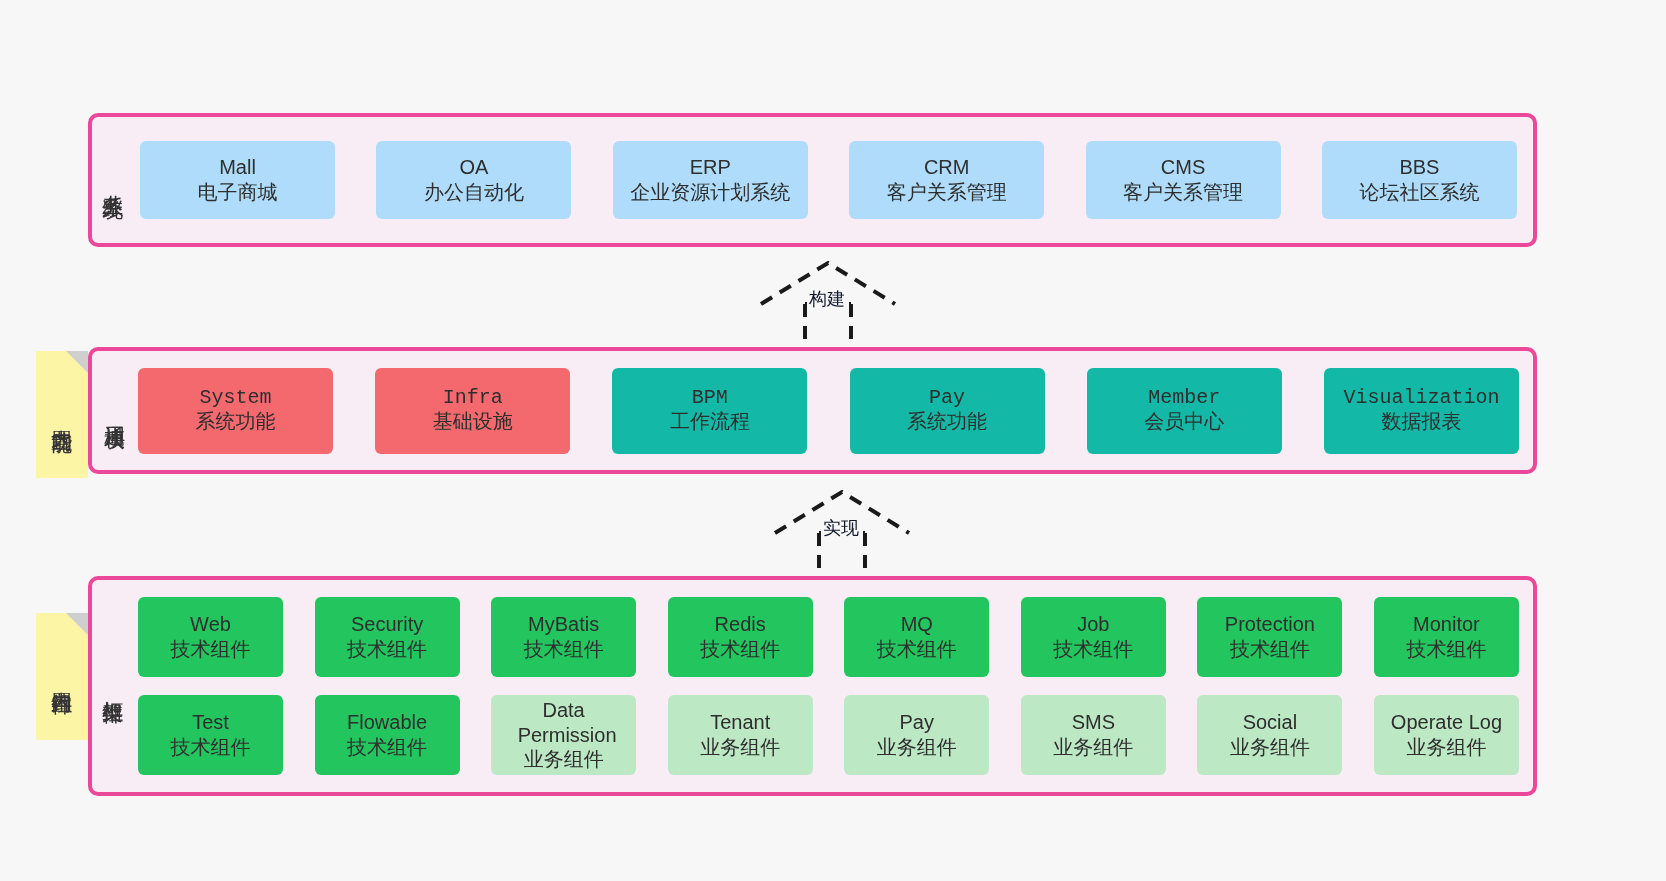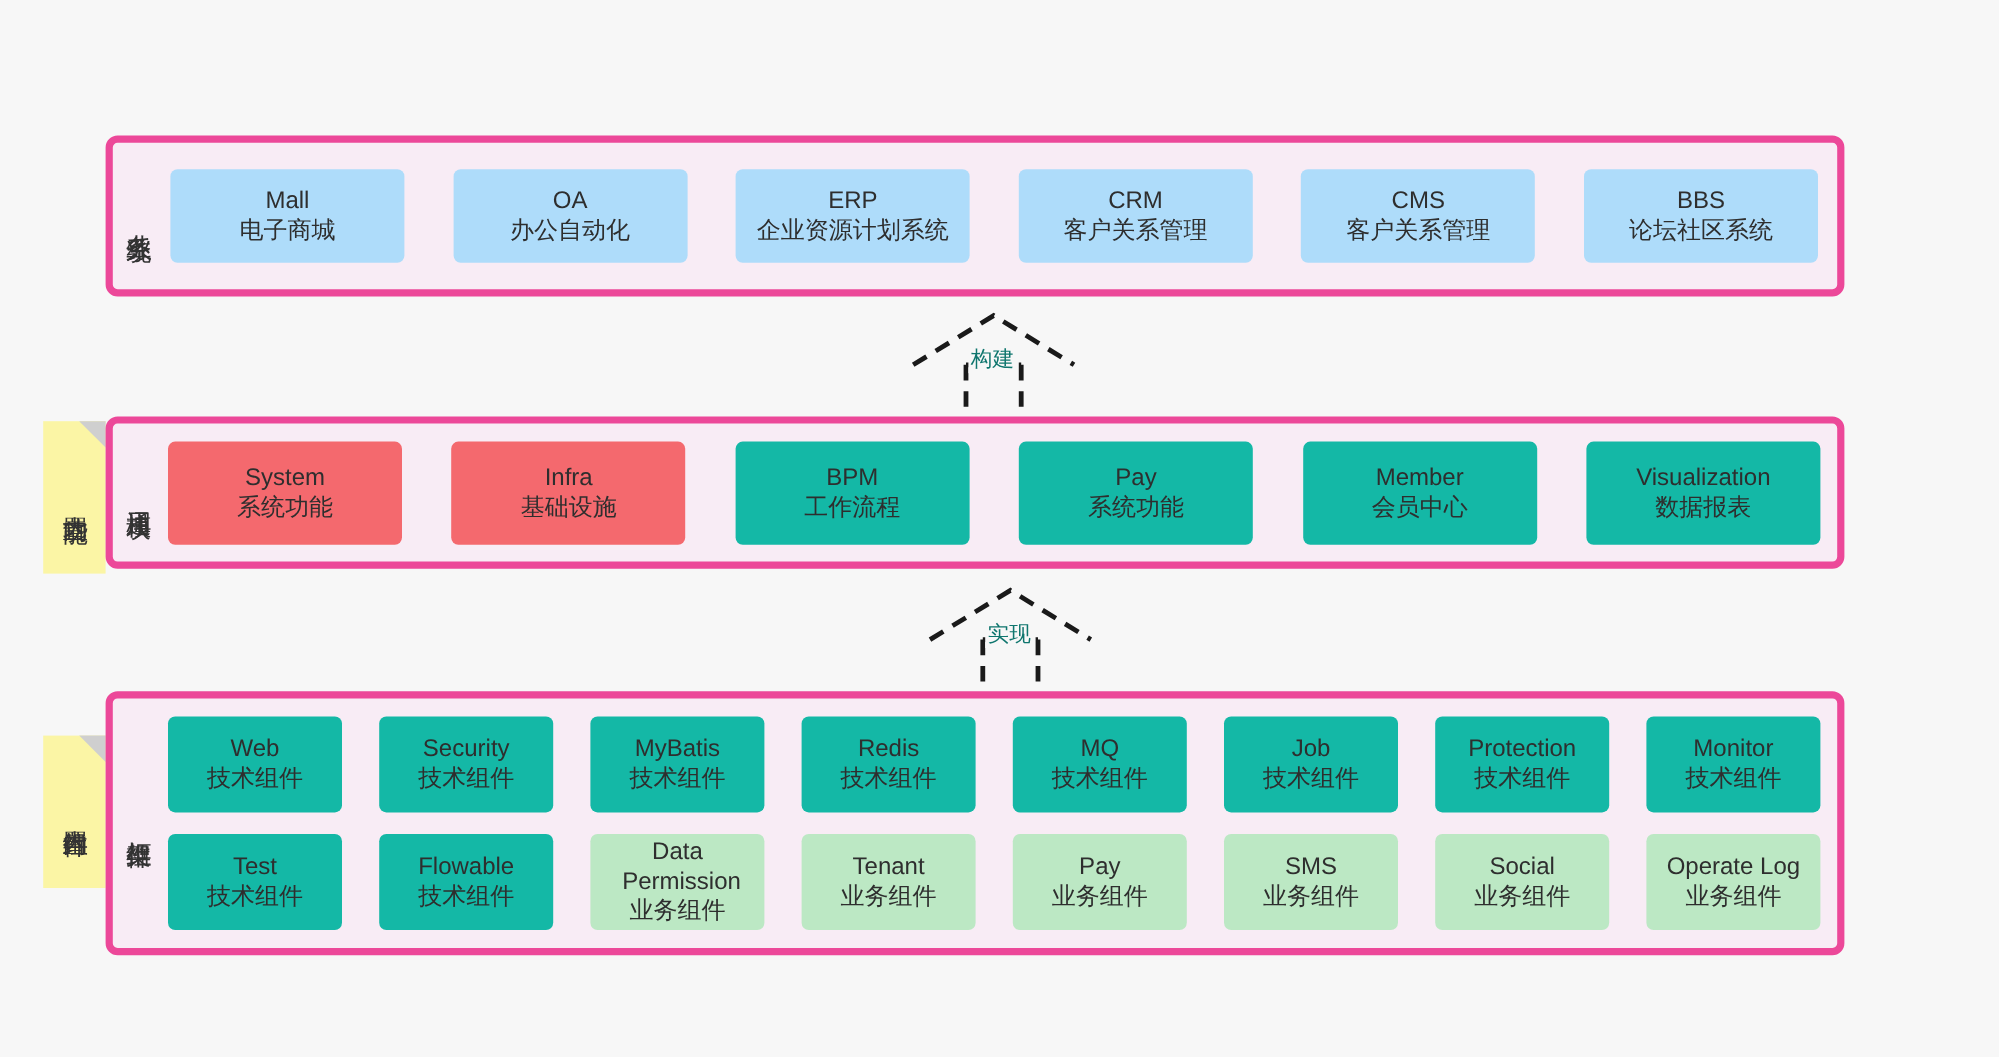--- a/index.html
+++ b/index.html
@@ -22,21 +22,21 @@
     left: 0; top: 0;
     width: 1666px;
     height: 881px;
   }
 
   
   .layer {
     position: absolute;
     box-sizing: border-box;
     background: #f8ecf5;
-    border: 6px solid #ec4899;
+    border: 4px solid #ec4899;
     border-radius: 10px;
     display: flex;
     align-items: stretch;
   }
   .layer-title {
     box-sizing: border-box;
     width: 42px;
     flex: 0 0 42px;
     display: flex;
     align-items: center;
@@ -97,21 +97,21 @@
     height: 86px;
   }
   .c-strong-red { background: #f4696e; }
   .c-soft-red   { background: #14b8a6; }
 
   
   .layer-framework .card {
     width: 145px;
     height: 80px;
   }
-  .c-strong-green { background: #14b8a6; }
+  .c-strong-green { background: #22c55e; }
   .c-soft-green   { background: #bce8c4; }
 
   
   .note {
     position: absolute;
     box-sizing: border-box;
     background: #fbf5a5;
     display: flex;
     align-items: center;
     justify-content: center;
@@ -134,21 +134,21 @@
   }
 
   
   .arrow {
     position: absolute;
   }
   .arrow svg { display: block; overflow: visible; }
   .arrow-label {
     position: absolute;
     font-size: 18px;
-    color: #0f766e;
+    color: #0f172a;
     background: #f7f7f7;
     padding: 0 2px;
     white-space: nowrap;
     user-select: none;
   }
 </style>
 </head>
 <body>
 
 <div id="canvas">
@@ -191,21 +191,21 @@
       <path d="M 48 46 L 48 84 M 94 46 L 94 84 M 48 46 L 94 46" stroke="#1a1a1a" stroke-width="4" stroke-dasharray="13 9" stroke-linecap="butt" fill="none"></path>
     </svg>
     <div class="arrow-label" style="left:50px; top:29px;">构建</div>
   </div>
 
   <div class="note" style="left:36px; top:351px; width:52px; height:127px;">
     <span class="fold"></span>
     <span>内置功能</span>
   </div>
 
-  <div class="layer layer-module" style="left:88px; top:347px; width:1449px; height:127px;">
+  <div class="layer layer-module" style="left:88px; top:347px; width:1449px; height:127px;font-family:Liberation Mono, monospace;">
     <div class="layer-title">通用模块</div>
     <div class="layer-body">
       <div class="row">
         <div class="card c-strong-red">
           <span class="t1">System</span>
           <span class="t2">系统功能</span>
         </div>
         <div class="card c-strong-red">
           <span class="t1">Infra</span>
           <span class="t2">基础设施</span>

